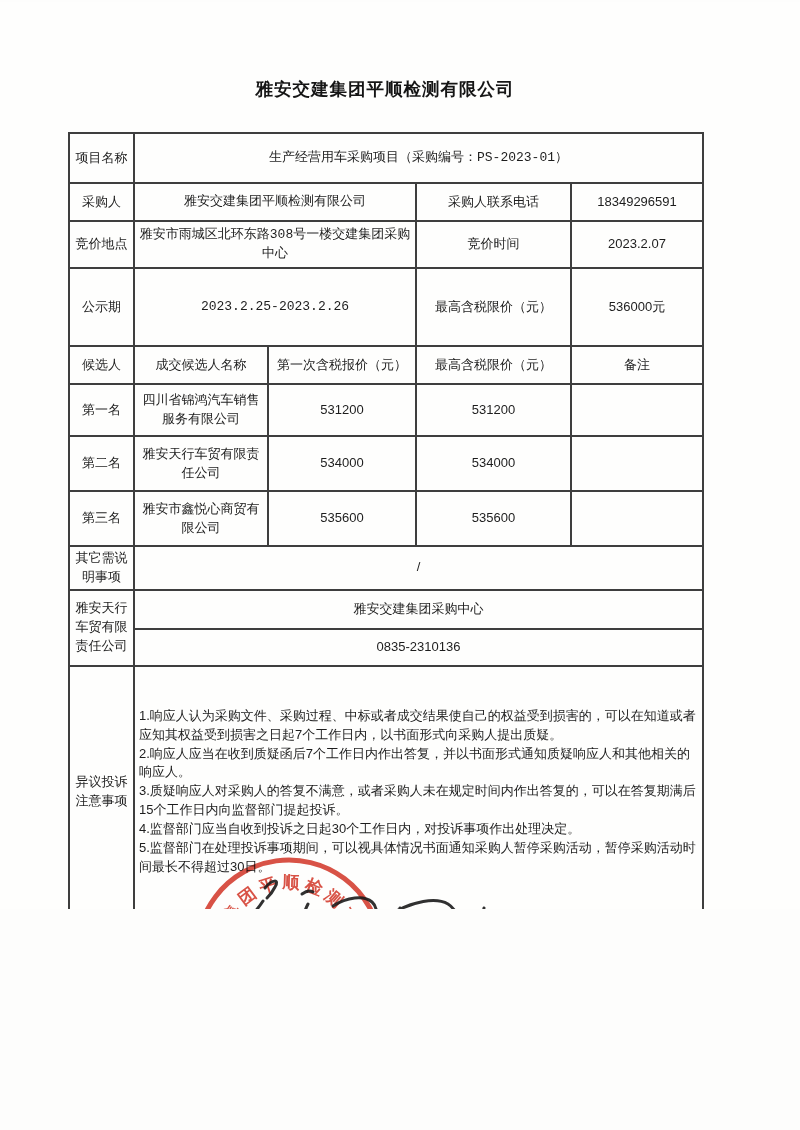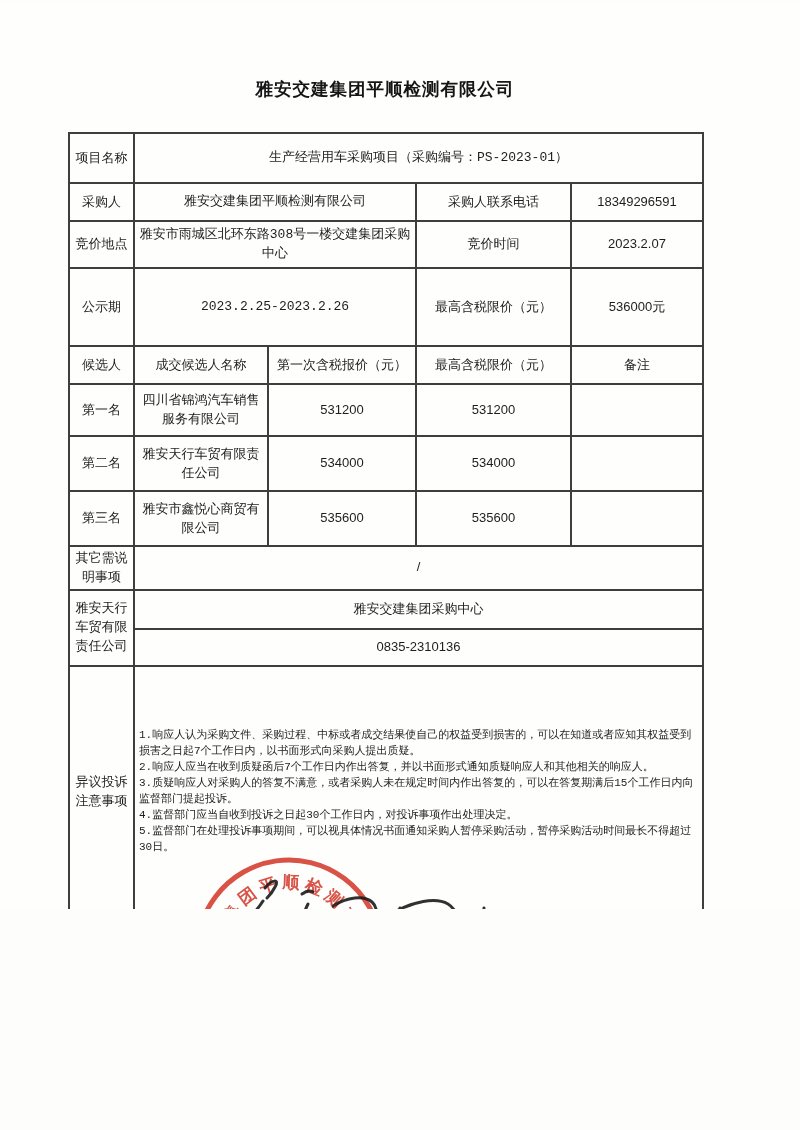--- a/index.html
+++ b/index.html
@@ -41,22 +41,21 @@
     text-align: center;
     line-height: 1.45;
   }
   td.lbl { text-align: center; padding: 2px 3px; }
   td.left { text-align: left; padding-left: 7px; font-family: Liberation Mono, monospace; }
   td.notes-cell {
     vertical-align: top;
     text-align: left;
     padding: 44px 12px 10px 9px;
     line-height: 1.62;
-    font-size: 11px;
-    font-family: Liberation Mono, monospace;
+    font-size: 13px;
   }
   .note-line { text-align: left; }
   td.sign-cell {
     text-align: left;
     padding-left: 6px;
     font-size: 13px;
   }
   
   .seal-svg {
     position: absolute;

